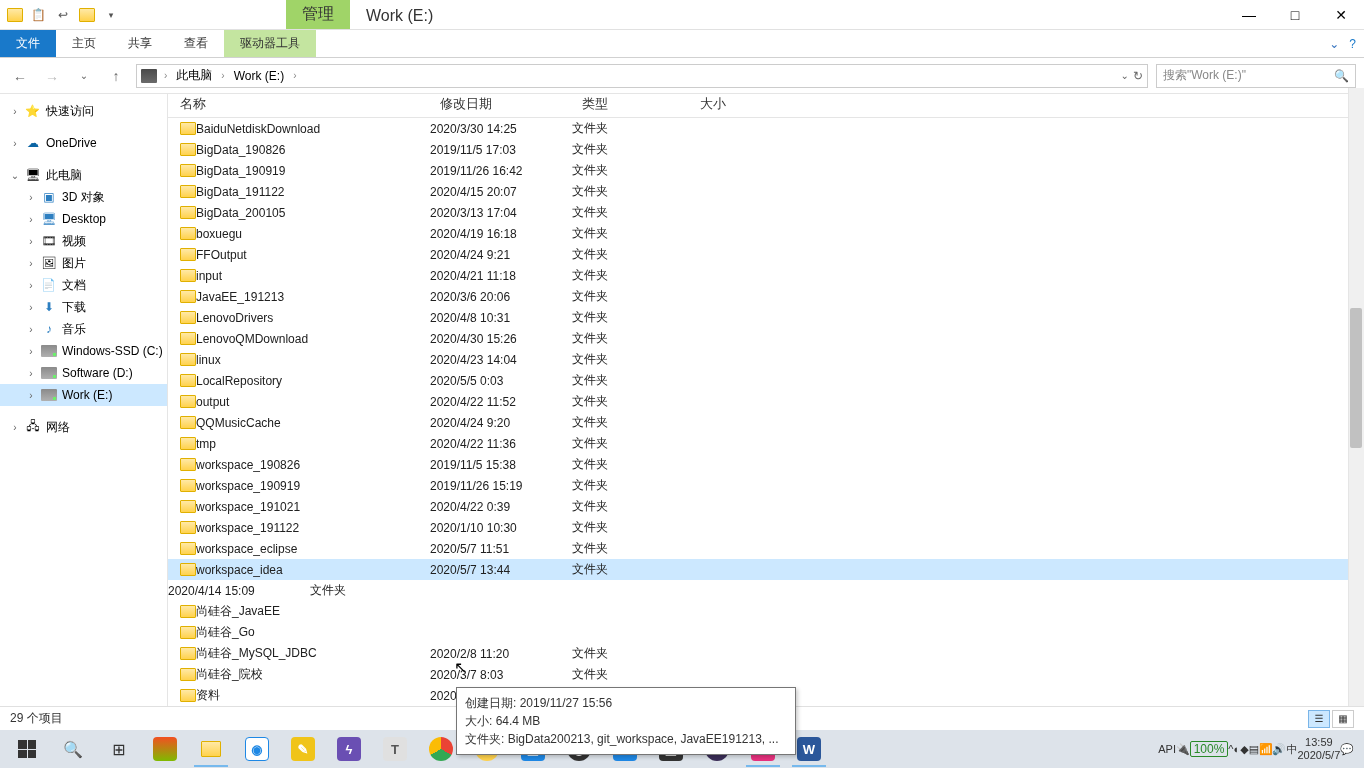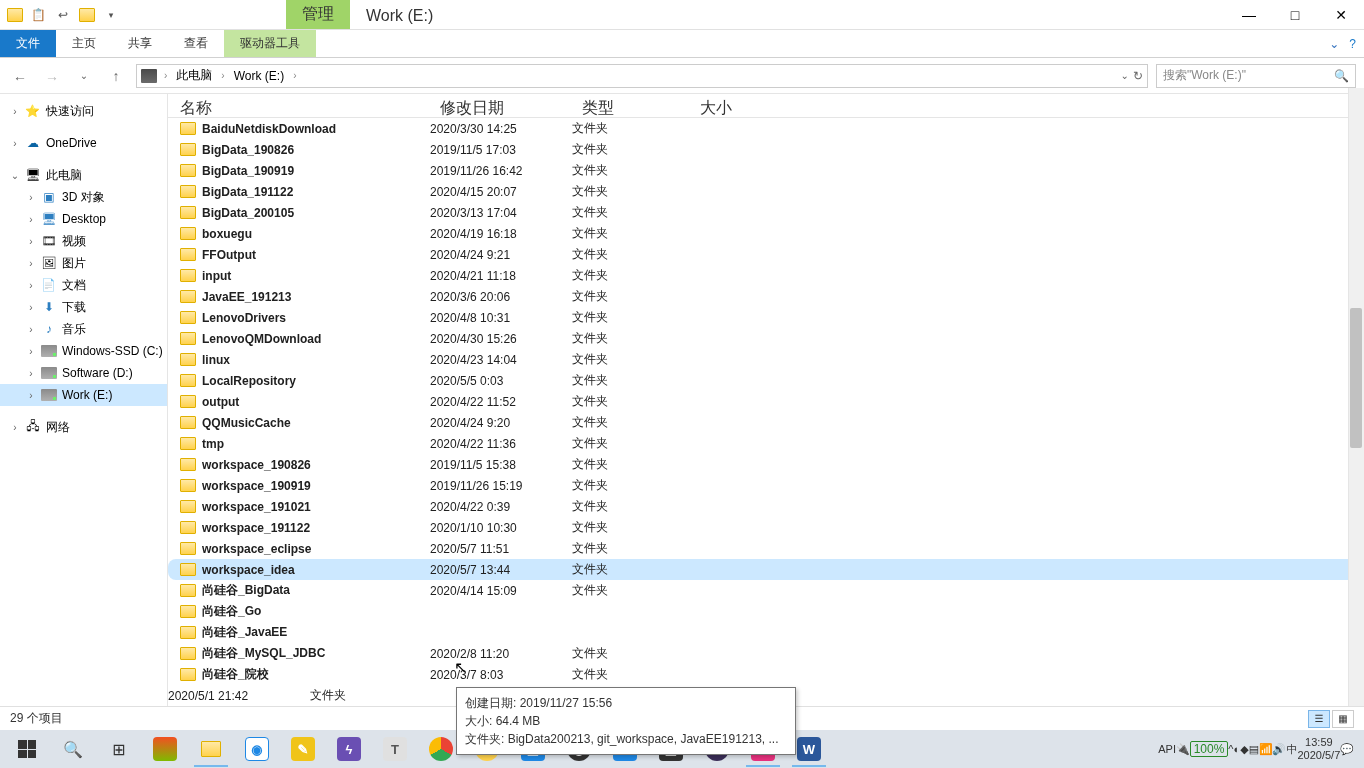--- a/index.html
+++ b/index.html
@@ -47,30 +47,30 @@
   .tree-arrow { width: 10px; font-size: 10px; color: #666; display: inline-block; text-align: center; }
   .tree-arrow.expanded::before { content: "⌄"; }
   .tree-arrow.collapsed::before { content: "›"; }
   .tree-ico { width: 16px; height: 16px; display: inline-flex; align-items: center; justify-content: center; font-size: 12px; }
   .ico-drive { width: 16px; height: 12px; background: linear-gradient(#8a8a8a,#b0b0b0); border-radius: 1px; position: relative; }
   .ico-drive::after { content: ""; position: absolute; right: 1px; bottom: 1px; width: 3px; height: 3px; background: #6bf06b; }
   .tree-gap { height: 10px; }
 
   
   .list-wrap { flex: 1; display: flex; flex-direction: column; position: relative; }
-  .cols { display: flex; height: 24px; border-bottom: 1px solid #e5e5e5; color: #333; font-size: 16px; }
+  .cols { display: flex; height: 24px; border-bottom: 1px solid #e5e5e5; color: #333; font-size: 13px; align-items: flex-end; }
   .col { padding: 4px 10px; border-right: 1px solid transparent; }
   .c-name { width: 262px; padding-left: 12px; }
   .c-date { width: 142px; }
   .c-type { width: 118px; }
   .c-size { width: 80px; }
   .rows { overflow-y: auto; flex: 1; position: relative; }
   .row { display: flex; align-items: center; height: 21px; font-size: 12px; color: #202020; }
-  .row.selected { background: #cce8ff; border-radius: 8px; }
-  .row .c-name { display: flex; align-items: center; gap: 6px; padding-left: 12px; font-weight: bold; }
+  .row.selected { background: #cce8ff; }
+  .row .c-name { display: flex; align-items: center; padding-left: 12px; }
   .folder-ico { width: 16px; height: 13px; background: linear-gradient(#ffe9a6,#ffd24d); border: 1px solid #e0b000; border-radius: 1px; flex-shrink: 0; }
 
   
   .tooltip { position: absolute; left: 288px; top: 593px; width: 340px; background: #fff; border: 1px solid #767676; padding: 6px 8px; font-size: 12px; color: #333; box-shadow: 2px 2px 4px rgba(0,0,0,0.2); z-index: 10; line-height: 1.5; }
 
   
   .cursor { position: absolute; left: 286px; top: 564px; font-size: 16px; color: #000; z-index: 20; pointer-events: none; }
 
   
   .list-scroll-stub { position: absolute; right: 0; top: 88px; width: 16px; height: 618px; background: #f0f0f0; border-left: 1px solid #e5e5e5; }
@@ -438,41 +438,37 @@
         <div class="row selected">
           <div class="c-name">
             <span class="folder-ico"></span>
             <span>workspace_idea</span>
           </div>
           <div class="c-date">2020/5/7 13:44</div>
           <div class="c-type">文件夹</div>
           <div class="c-size"></div>
         </div>
         <div class="row">
-          <div class="c-name">
-            <span class="folder-ico"></span>
-            <span>尚硅谷_BigData</span>
-          </div>
           <div class="c-date">2020/4/14 15:09</div>
           <div class="c-type">文件夹</div>
           <div class="c-size"></div>
         </div>
         <div class="row">
           <div class="c-name">
             <span class="folder-ico"></span>
-            <span>尚硅谷_Go</span>
+            <span>尚硅谷_JavaEE</span>
           </div>
           <div class="c-date"></div>
           <div class="c-type"></div>
           <div class="c-size"></div>
         </div>
         <div class="row">
           <div class="c-name">
             <span class="folder-ico"></span>
-            <span>尚硅谷_JavaEE</span>
+            <span>尚硅谷_Go</span>
           </div>
           <div class="c-date"></div>
           <div class="c-type"></div>
           <div class="c-size"></div>
         </div>
         <div class="row">
           <div class="c-name">
             <span class="folder-ico"></span>
             <span>尚硅谷_MySQL_JDBC</span>
           </div>
@@ -483,20 +479,24 @@
         <div class="row">
           <div class="c-name">
             <span class="folder-ico"></span>
             <span>尚硅谷_院校</span>
           </div>
           <div class="c-date">2020/3/7 8:03</div>
           <div class="c-type">文件夹</div>
           <div class="c-size"></div>
         </div>
         <div class="row">
+          <div class="c-name">
+            <span class="folder-ico"></span>
+            <span>资料</span>
+          </div>
           <div class="c-date">2020/5/1 21:42</div>
           <div class="c-type">文件夹</div>
           <div class="c-size"></div>
         </div>
       </div>
 
     <div class="tooltip">
       <div>创建日期: 2019/11/27 15:56</div>
       <div>大小: 64.4 MB</div>
       <div>文件夹: BigData200213, git_workspace, JavaEE191213, ...</div>

